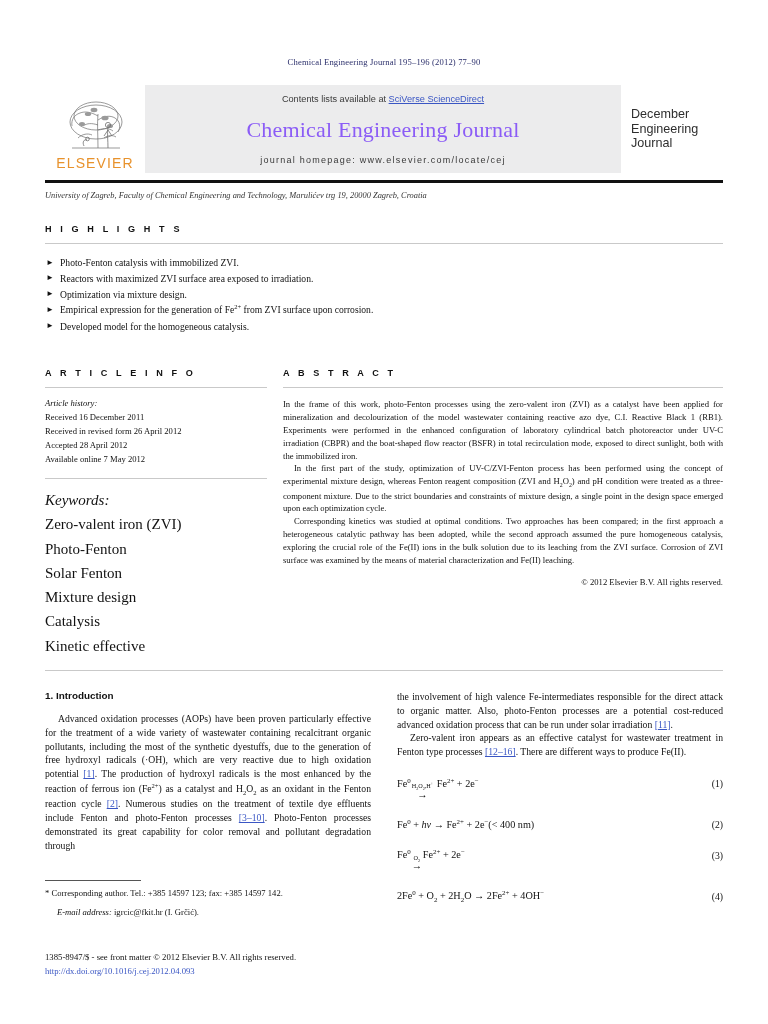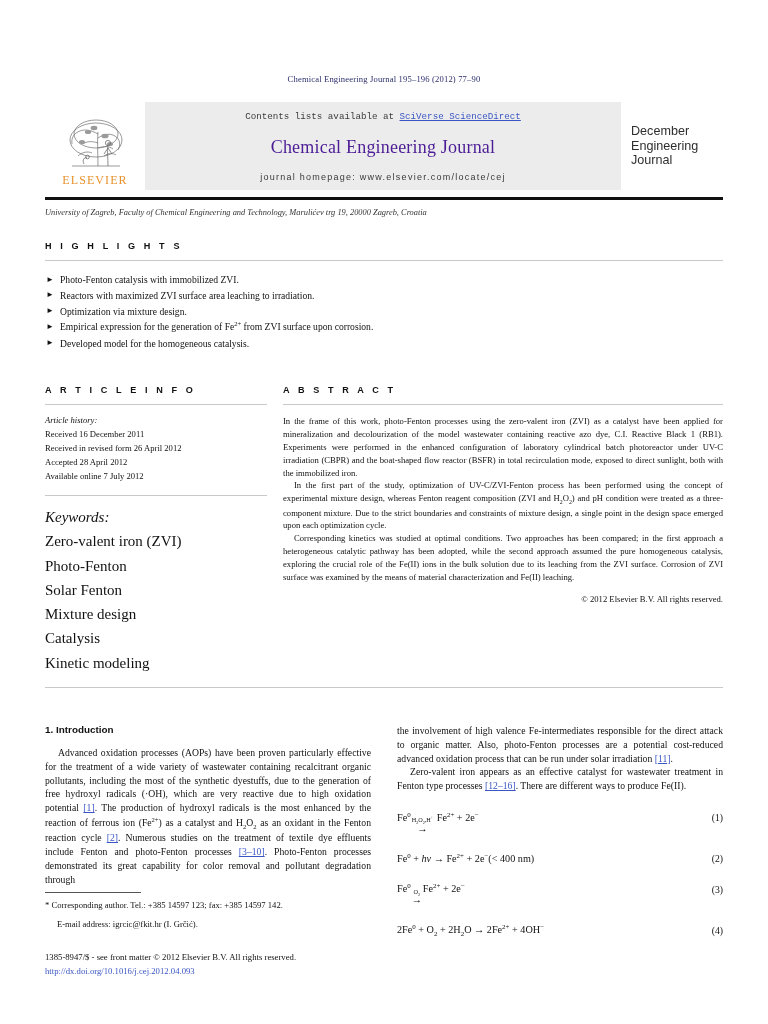--- a/index.html
+++ b/index.html
@@ -9,21 +9,21 @@
     height: 1024px;
     background: #ffffff;
     font-family: "Liberation Serif", "DejaVu Serif", serif;
     color: #000000;
     position: relative;
     overflow: hidden;
   }
   .page {
     width: 768px;
     height: 1024px;
-    padding: 17px 45px;
+    padding: 0 45px;
     position: relative;
   }
 
   
   .running-head {
     text-align: center;
     font-size: 8.6px;
     color: #2b2f6b;
     letter-spacing: 0.15px;
     padding-top: 57px;
@@ -40,45 +40,45 @@
     width: 100px;
     flex: 0 0 100px;
     display: flex;
     flex-direction: column;
     justify-content: flex-end;
     align-items: center;
     padding-bottom: 2px;
   }
   .tree-svg { display: block; }
   .elsevier-word {
-    font-family: Liberation Serif, serif;
-    font-size: 12px;
+    font-family: Liberation Sans, sans-serif;
+    font-size: 14px;
     letter-spacing: 1.1px;
     color: #e8922c;
     margin-top: 1px;
   }
   .journal-band {
     flex: 1 1 auto;
     background: #ececed;
     display: flex;
     flex-direction: column;
     justify-content: space-between;
     align-items: center;
     padding: 9px 0 8px 0;
   }
   .contents-line {
-    font-family: Liberation Mono, monospace;
+    font-family: Liberation Sans, sans-serif;
     font-size: 9.2px;
     color: #3a3a3a;
   }
   .contents-line .sd-link { color: #3a56c4; }
   .journal-name {
     font-family: "Liberation Serif", serif;
-    font-size: 18px;
-    color: #4c1d95;
+    font-size: 22px;
+    color: #8b5cf6;
     letter-spacing: 0.2px;
   }
   .homepage-line {
     font-family: "Liberation Sans", sans-serif;
     font-size: 9px;
     color: #3a3a3a;
     letter-spacing: 1.25px;
   }
   .cej-mark {
     width: 102px;
@@ -176,21 +176,21 @@
     font-size: 8.65px;
     text-align: right;
     margin-top: 11px;
     color: #111;
   }
   .abs-bottom-rule { border-top: 1px solid #c9c9c9; margin-top: 12px; }
 
   
   .body-cols {
     display: flex;
-    margin-top: 36px;
+    margin-top: 19px;
     gap: 26px;
   }
   .bcol { flex: 1 1 0; min-width: 0; }
   .h2 {
     font-family: "Liberation Sans", sans-serif;
     font-size: 9.9px;
     font-weight: bold;
     margin: 0 0 11px 0;
     color: #111;
   }
@@ -237,23 +237,23 @@
     bottom: 46px;
     width: 340px;
   }
   .fn-rule { border-top: 1px solid #555; width: 96px; }
   .fn-line {
     font-size: 8.6px;
     line-height: 1.5;
     margin-top: 6px;
     color: #111;
   }
-  .fn-line .ital { }
+  .fn-line .ital { font-style: italic; }
   .fn-indent { padding-left: 12px; text-indent: -12px; }
-  .issn-block { margin-top: 20px; font-size: 8.7px; line-height: 1.55; color: #111; }
+  .issn-block { margin-top: 32px; font-size: 8.7px; line-height: 1.55; color: #111; }
   .doi-link { color: #3a56c4; }
   sub { font-size: 0.68em; }
   sup { font-size: 0.68em; }
 </style>
 </head>
 <body>
 
 <div class="page">
 
   <div class="running-head">Chemical Engineering Journal 195–196 (2012) 77–90</div>
@@ -315,48 +315,48 @@
 
 
 
   <div class="affiliation">University of Zagreb, Faculty of Chemical Engineering and Technology, Marulićev trg 19, 20000 Zagreb, Croatia</div>
 
   <div class="highlights-wrap">
     <div class="sec-label">H I G H L I G H T S</div>
     <div class="thin-rule"></div>
     <ul class="hl-list">
       <li><span class="hl-bullet">►</span><span>Photo-Fenton catalysis with immobilized ZVI.</span></li>
-      <li><span class="hl-bullet">►</span><span>Reactors with maximized ZVI surface area leaching to irradiation.</span></li>
+      <li><span class="hl-bullet">►</span><span>Reactors with maximized ZVI surface area exposed to irradiation.</span></li>
       <li><span class="hl-bullet">►</span><span>Optimization via mixture design.</span></li>
       <li><span class="hl-bullet">►</span><span>Empirical expression for the generation of Fe</span><sup>2+</sup><span> from ZVI surface upon corrosion.</span></li>
       <li><span class="hl-bullet">►</span><span>Developed model for the homogeneous catalysis.</span></li>
     </ul>
   </div>
 
   <div class="info-abstract">
 
     <div class="col-info">
       <div class="sec-label">A R T I C L E   I N F O</div>
       <div class="thin-rule"></div>
       <div class="history-block">
         <div class="ital">Article history:</div>
         <div>Received 16 December 2011</div>
         <div>Received in revised form 26 April 2012</div>
         <div>Accepted 28 April 2012</div>
-        <div>Available online 7 July 2012</div>
+        <div>Available online 7 May 2012</div>
       </div>
       <div class="kw-rule"></div>
       <div class="kw-block">
         <div class="ital">Keywords:</div>
         <div>Zero-valent iron (ZVI)</div>
         <div>Photo-Fenton</div>
         <div>Solar Fenton</div>
         <div>Mixture design</div>
         <div>Catalysis</div>
-        <div>Kinetic modeling</div>
+        <div>Kinetic effective</div>
       </div>
     </div>
 
     <div class="col-abs">
       <div class="sec-label">A B S T R A C T</div>
       <div class="thin-rule"></div>
       <div class="abstract-body">
         <p>In the frame of this work, photo-Fenton processes using the zero-valent iron (ZVI) as a catalyst have been applied for mineralization and decolourization of the model wastewater containing reactive azo dye, C.I. Reactive Black 1 (RB1). Experiments were performed in the enhanced configuration of laboratory cylindrical batch photoreactor under UV-C irradiation (CBPR) and the boat-shaped flow reactor (BSFR) in total recirculation mode, exposed to direct sunlight, both with the immobilized iron.</p>
         <p><span>In the first part of the study, optimization of UV-C/ZVI-Fenton process has been performed using the concept of experimental mixture design, whereas Fenton reagent composition (ZVI and H</span><sub>2</sub><span>O</span><sub>2</sub><span>) and pH condition were treated as a three-component mixture. Due to the strict boundaries and constraints of mixture design, a single point in the design space emerged upon each optimization cycle.</span></p>
         <p>Corresponding kinetics was studied at optimal conditions. Two approaches has been compared; in the first approach a heterogeneous catalytic pathway has been adopted, while the second approach assumed the pure homogeneous catalysis, exploring the crucial role of the Fe(II) ions in the bulk solution due to its leaching from the ZVI surface. Corrosion of ZVI surface was examined by the means of material characterization and Fe(II) leaching.</p>

